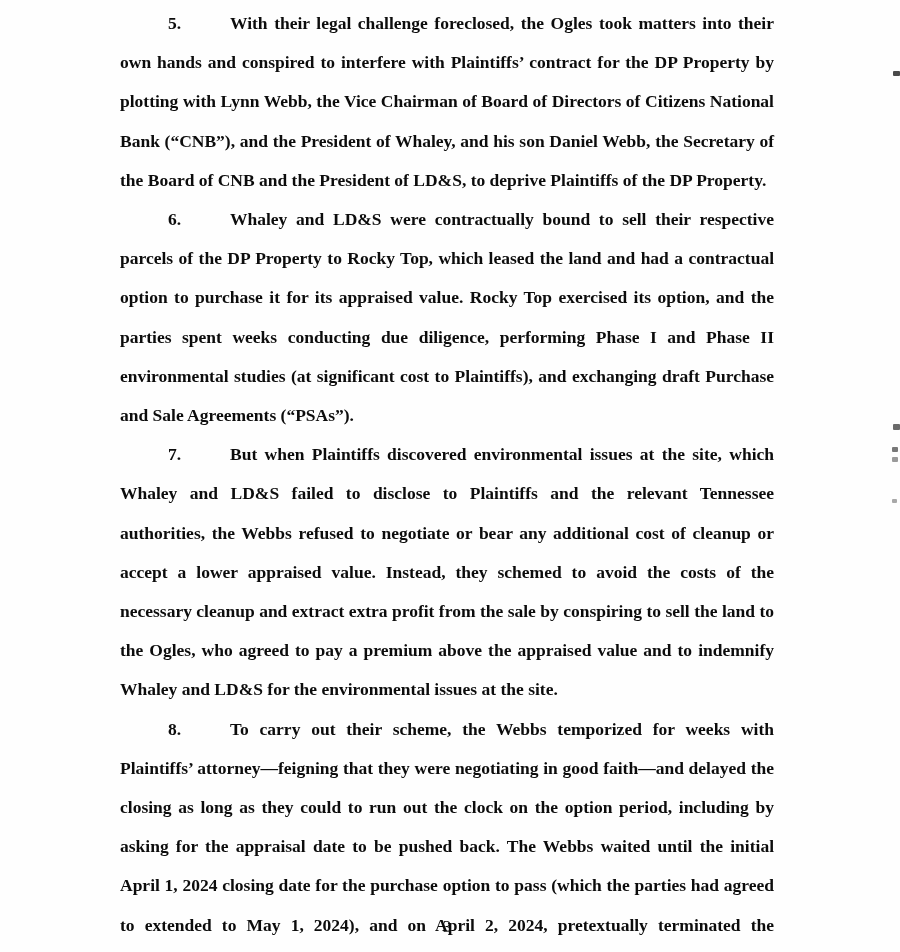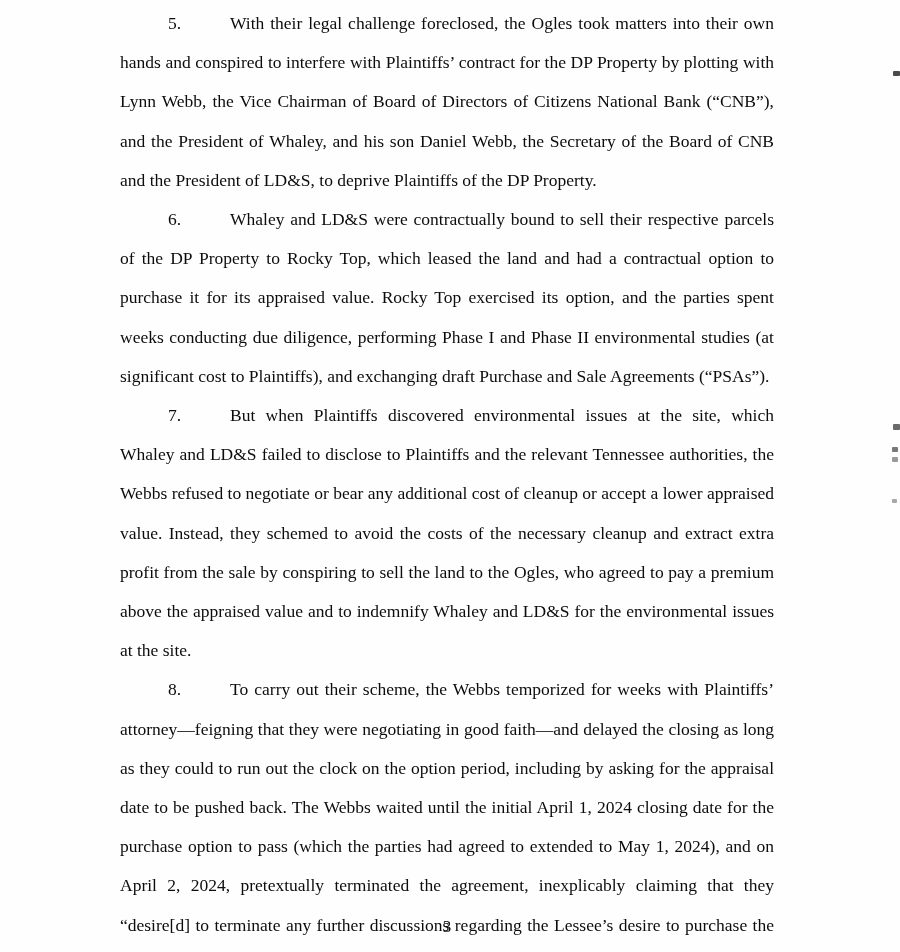--- a/index.html
+++ b/index.html
@@ -22,20 +22,21 @@
     top: 4px;
     width: 654px;
     font-size: 17.5px;
     line-height: 39.2px;
     text-align: justify;
   }
   .para {
     margin: 0;
     padding: 0;
     text-indent: 48px;
+    font-weight: bold;
   }
   .pnum {
     display: inline-block;
     width: 62px;
     text-indent: 0;
   }
   .footer {
     position: absolute;
     left: 120px;
     top: 916px;

